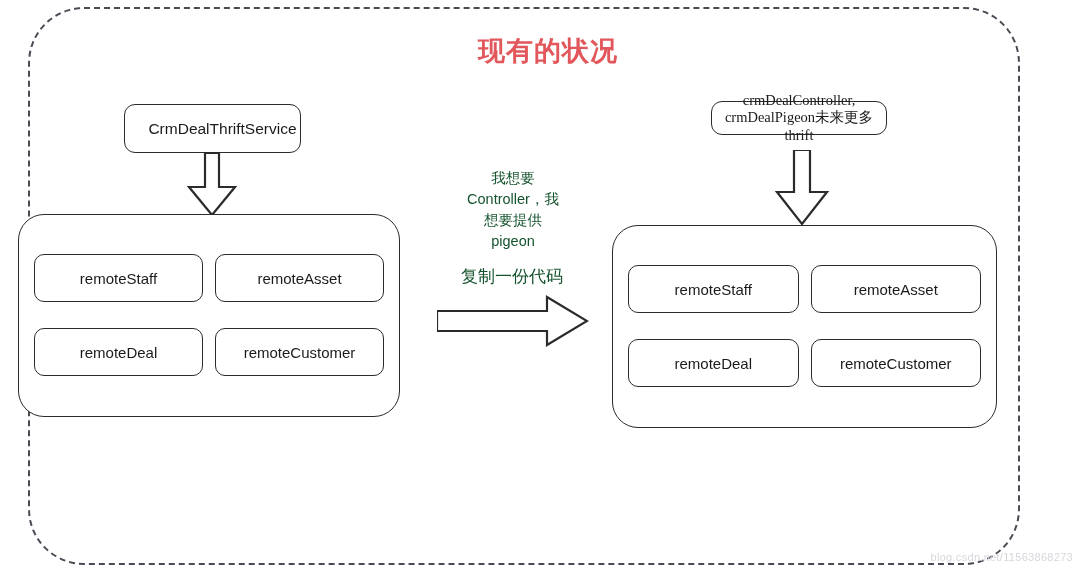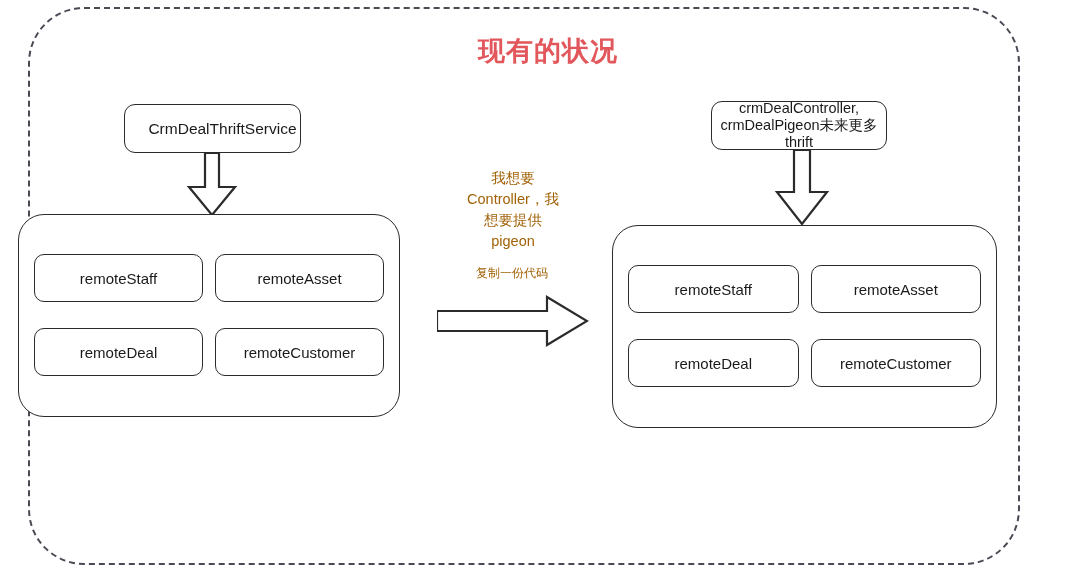--- a/index.html
+++ b/index.html
@@ -66,24 +66,25 @@
     left: 124px;
     top: 104px;
     width: 177px;
     height: 49px;
     font-size: 15.5px;
   }
   .top-node-right {
     left: 711px;
     top: 101px;
     width: 176px;
-    height: 49px;
+    height: 34px;
     font-size: 14.5px;
     line-height: 1.18;
     padding: 0 4px;
+    font-family: Liberation Serif, serif;
   }
 
   
   .group {
     position: absolute;
     box-sizing: border-box;
     border: 1.6px solid #2b2b2b;
     border-radius: 26px;
     background: #ffffff;
   }
@@ -123,35 +124,35 @@
     justify-content: center;
     font-size: 15px;
     color: #1a1a1a;
     text-align: center;
   }
 
   
   .mid-text {
     position: absolute;
     text-align: center;
-    color: #a16207;
+    color: #14532d;
     white-space: pre-line;
   }
   .mid-text-top {
     left: 440px;
     top: 168px;
     width: 146px;
     font-size: 14.5px;
     line-height: 1.45;
   }
   .mid-text-bottom {
     left: 432px;
     top: 266px;
     width: 160px;
-    font-size: 12px;
+    font-size: 17px;
     line-height: 1.3;
   }
 
   
   .arrow {
     position: absolute;
   }
   .arrow-down-left { left: 185px; top: 153px; }
   .arrow-down-right { left: 773px; top: 150px; }
   .arrow-right-mid { left: 437px; top: 295px; }
@@ -221,14 +222,15 @@
 
   <div class="group group-right">
     <div class="group-inner">
       <div class="remote-box">remoteStaff</div>
       <div class="remote-box">remoteAsset</div>
       <div class="remote-box">remoteDeal</div>
       <div class="remote-box">remoteCustomer</div>
     </div>
   </div>
 
+  <div class="watermark">blog.csdn.net/11563868273</div>
 
 </div>
 
 </body></html>

